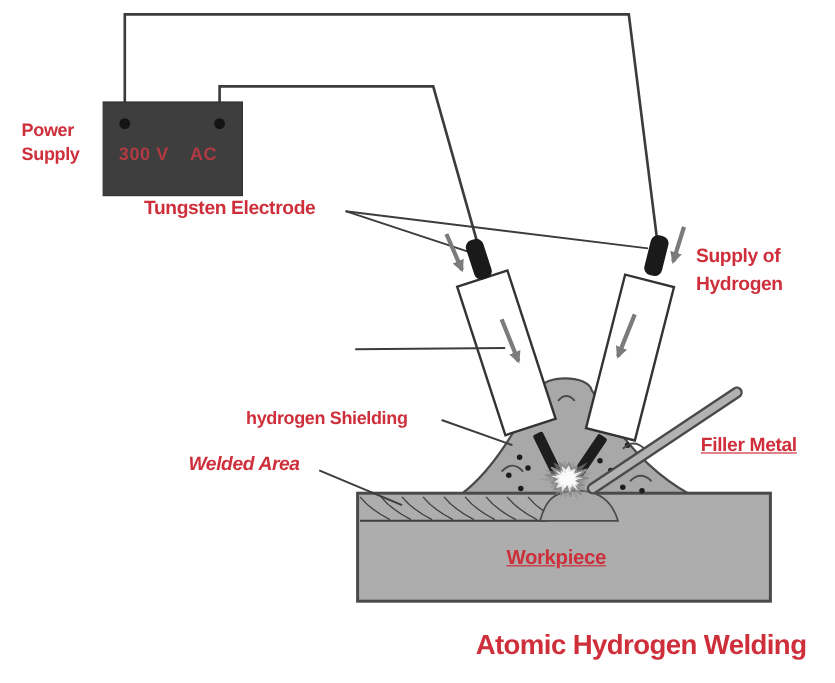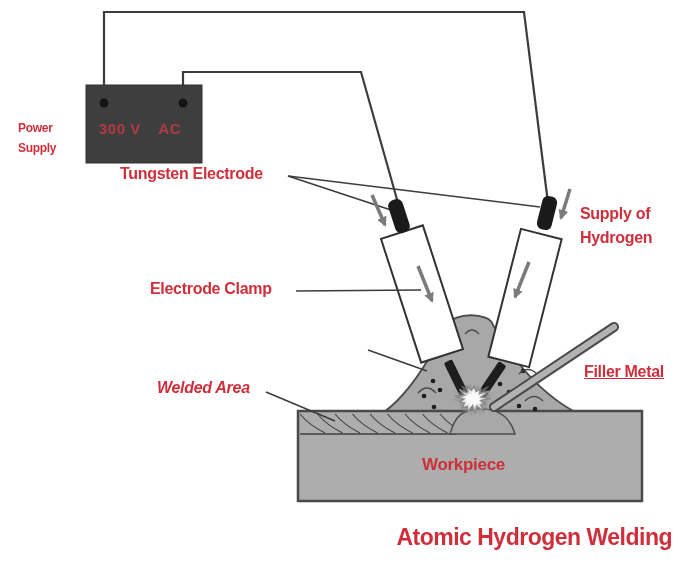--- a/index.html
+++ b/index.html
@@ -9,30 +9,30 @@
     --line:#3c3c3c;
     --gas:#a8a8a8;
     --metal:#adadad;
     --arrow:#7b7b7b;
   }
   html,body{margin:0;padding:0;background:#ffffff;}
   #stage{position:relative;width:696px;height:569px;background:#fff;overflow:hidden;
          font-family:"Liberation Sans",sans-serif;}
   #diagram{position:absolute;left:0;top:0;}
   .lbl{position:absolute;font-weight:bold;color:var(--red);letter-spacing:-0.3px;line-height:1.2;}
-  #lbl-power{left:18px;top:118px;font-size:12px;line-height:20px;white-space:pre-line;}
+  #lbl-power{left:18px;top:99px;font-size:15px;line-height:20px;white-space:pre-line;}
   #lbl-voltage{left:99px;top:120px;width:82px;font-size:15px;color:var(--panel-red);
                display:flex;justify-content:space-between;letter-spacing:0.5px;}
   #lbl-tungsten{left:120px;top:164px;font-size:16px;}
   #lbl-supply{left:580px;top:202px;font-size:16px;line-height:24px;white-space:pre-line;}
   #lbl-clamp{left:150px;top:279px;font-size:16px;}
   #lbl-shielding{left:205px;top:340px;font-size:15px;}
   #lbl-welded{left:157px;top:378px;font-size:16px;font-style:italic;}
   #lbl-filler{left:584px;top:362px;font-size:16px;text-decoration:underline;}
-  #lbl-workpiece{left:422px;top:455px;font-size:17px;}
+  #lbl-workpiece{left:422px;top:455px;font-size:17px;text-decoration:underline;}
   #lbl-title{left:0px;top:524px;width:672px;text-align:right;font-size:23px;letter-spacing:-0.5px;}
   
   .wire{fill:none;stroke:var(--line);stroke-width:2.2px;}
   .leader{fill:none;stroke:var(--line);stroke-width:1.6px;}
   .gas{fill:var(--gas);stroke:#4a4a4a;stroke-width:1.8px;}
   .metal{fill:var(--metal);stroke:#4a4a4a;stroke-width:2.5px;}
   .bead{fill:var(--gas);stroke:#4a4a4a;stroke-width:1.4px;}
   .ripple{fill:none;stroke:#3f3f3f;stroke-width:1.1px;}
   .electrode{fill:#ffffff;stroke:#333;stroke-width:2px;}
   .cap{fill:#1a1a1a;stroke:none;}
@@ -138,18 +138,18 @@
 
   <div class="lbl" id="lbl-power">Power
 Supply</div>
   <div class="lbl" id="lbl-voltage">
     <span>300 V</span>
     <span>AC</span>
   </div>
   <div class="lbl" id="lbl-tungsten">Tungsten Electrode</div>
   <div class="lbl" id="lbl-supply">Supply of
 Hydrogen</div>
-  <div class="lbl" id="lbl-clamp">Electrode Clamp</div>
+  <div class="lbl" id="lbl-shielding">hydrogen Shielding</div>
   <div class="lbl" id="lbl-welded">Welded Area</div>
   <div class="lbl" id="lbl-filler">Filler Metal</div>
   <div class="lbl" id="lbl-workpiece">Workpiece</div>
   <div class="lbl" id="lbl-title">Atomic Hydrogen Welding</div>
 </div>
 
 </body></html>

